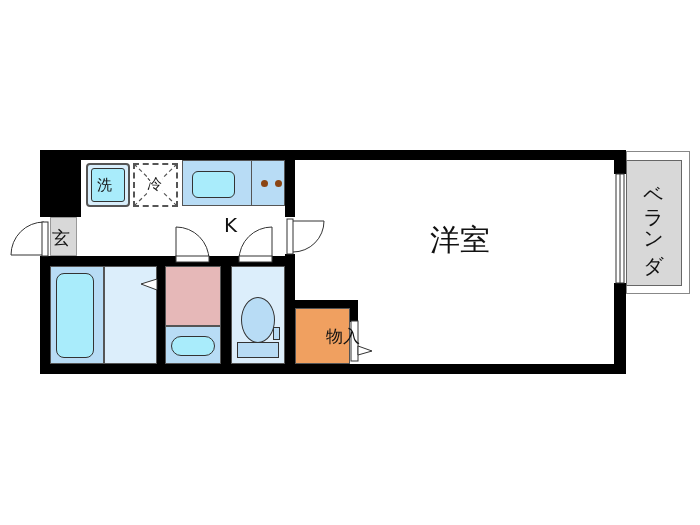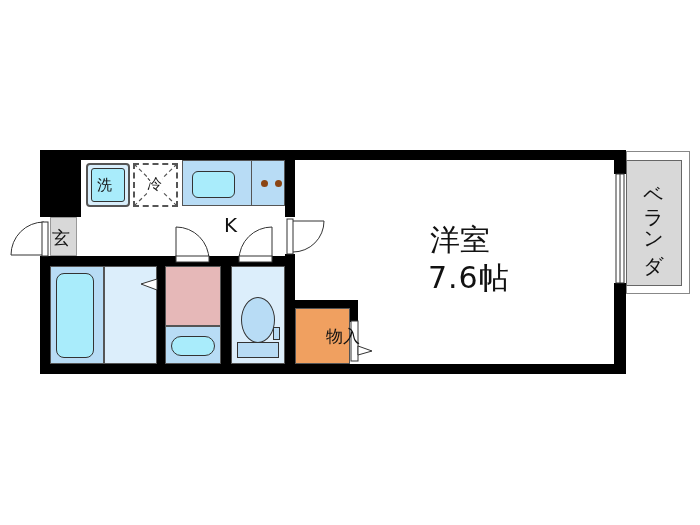--- a/index.html
+++ b/index.html
@@ -89,18 +89,17 @@
     <polygon points="358,346 372,351 358,355" fill="#fff" stroke="#333" stroke-width="1"></polygon>
 
     <rect x="616" y="174" width="8" height="109" fill="#fff" stroke="#333" stroke-width="1"></rect>
     <line x1="620" y1="174" x2="620" y2="283" stroke="#333" stroke-width="1"></line>
   </svg>
 
   <div class="abs" style="left:295px;top:308px;width:55px;height:56px;background:#f0a060;border:1px solid #555;"></div>
   <div class="lbl" style="left:298px;top:325px;font-size:17px;margin-left:28px;">物入</div>
 
   <div class="lbl" style="left:430px;top:220px;font-size:30px;">洋室</div>
-  <div class="lbl" style="left:428px;top:258px;font-size:30px;letter-spacing:1px;">7.6帖</div>
 
   <div class="abs" style="left:626px;top:151px;width:64px;height:143px;border:1.5px solid #888;background:#fff;"></div>
   <div class="abs" style="left:626px;top:160px;width:56px;height:126px;background:#d8d8d8;border:1.5px solid #666;"></div>
   <div class="lbl" style="left:642px;top:172px;font-size:20px;writing-mode:vertical-rl;line-height:24px;">ベランダ</div>
 </div>
 
 </body></html>

